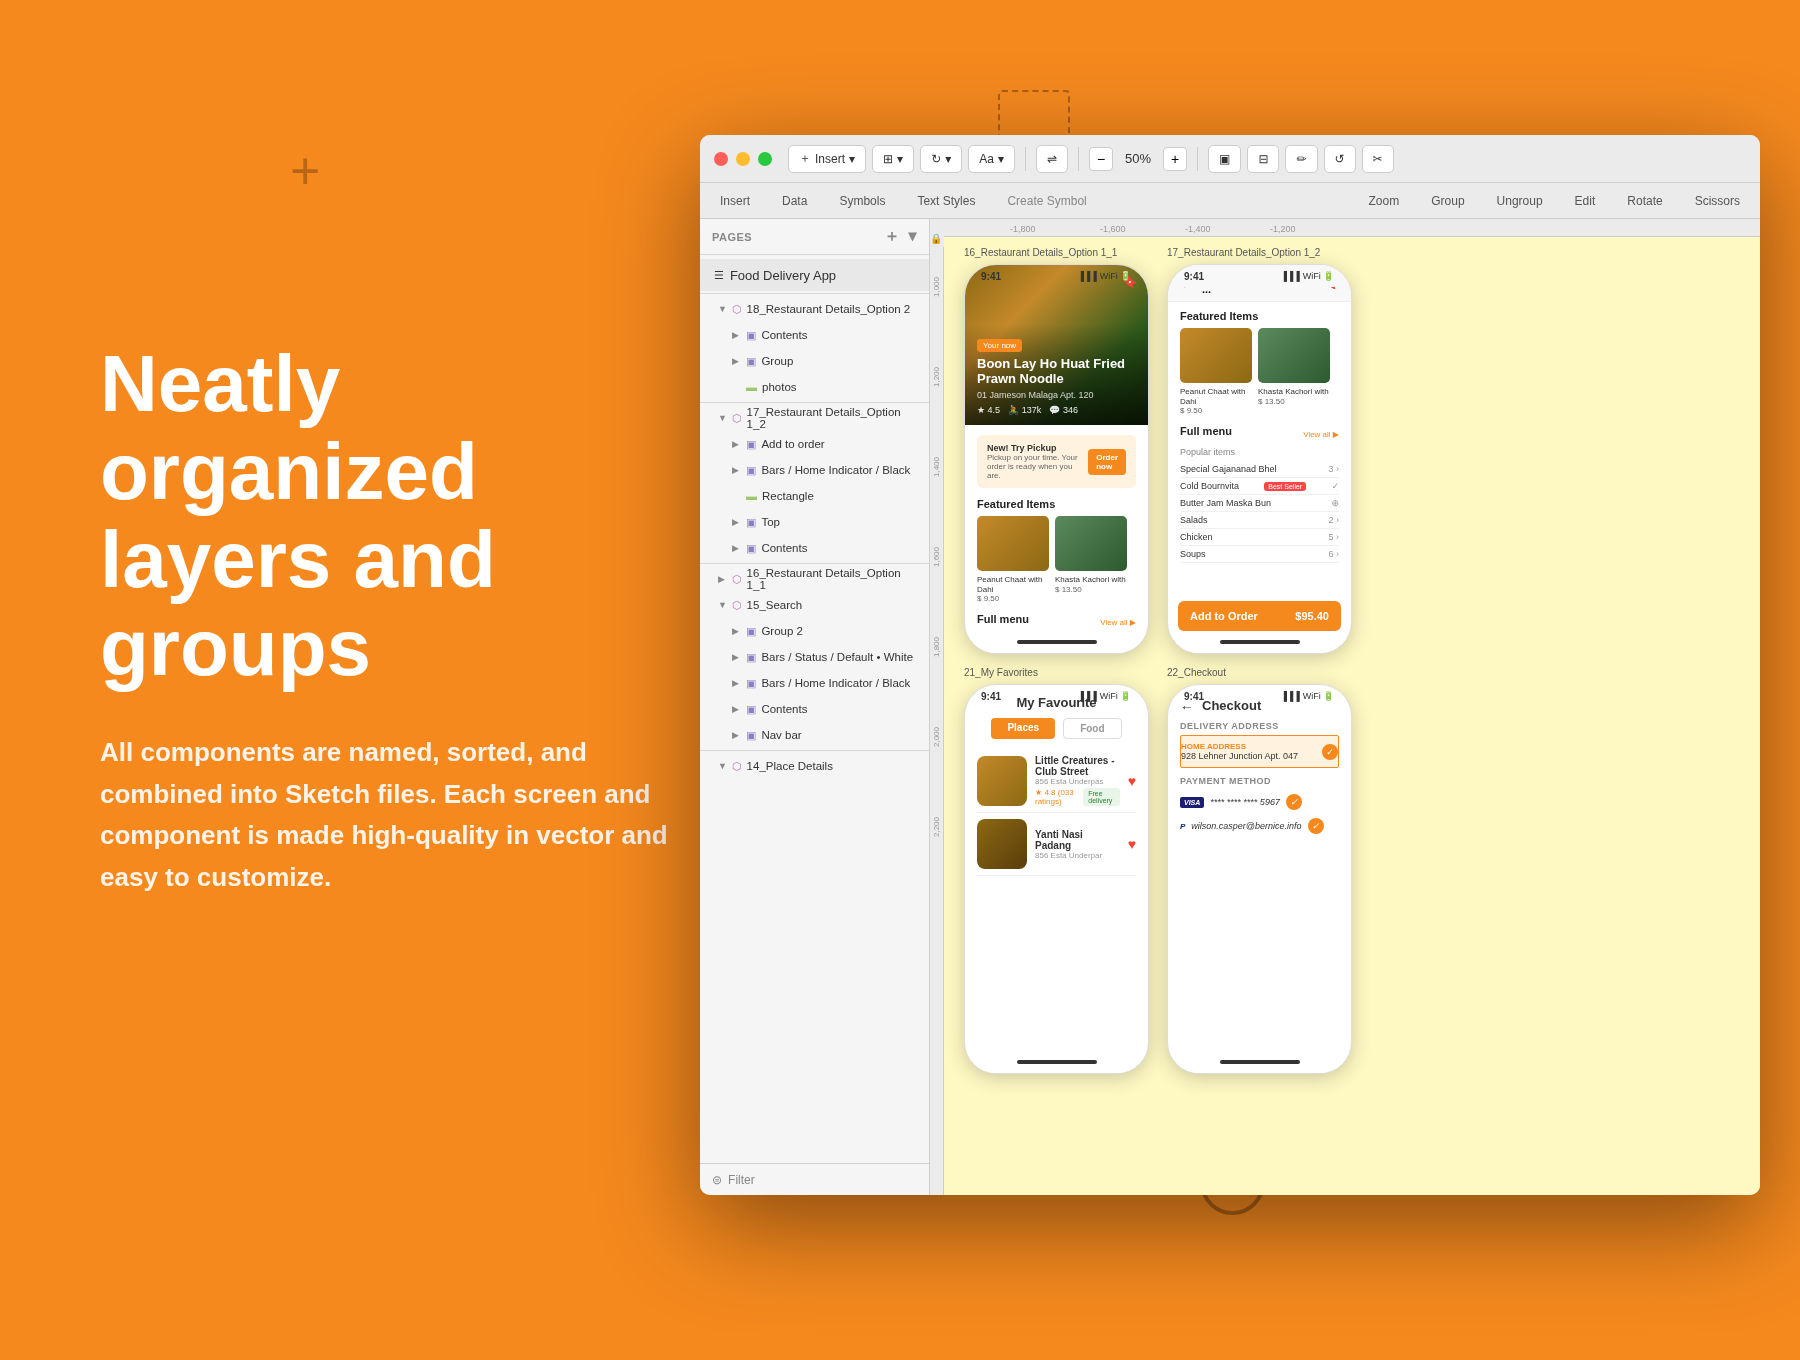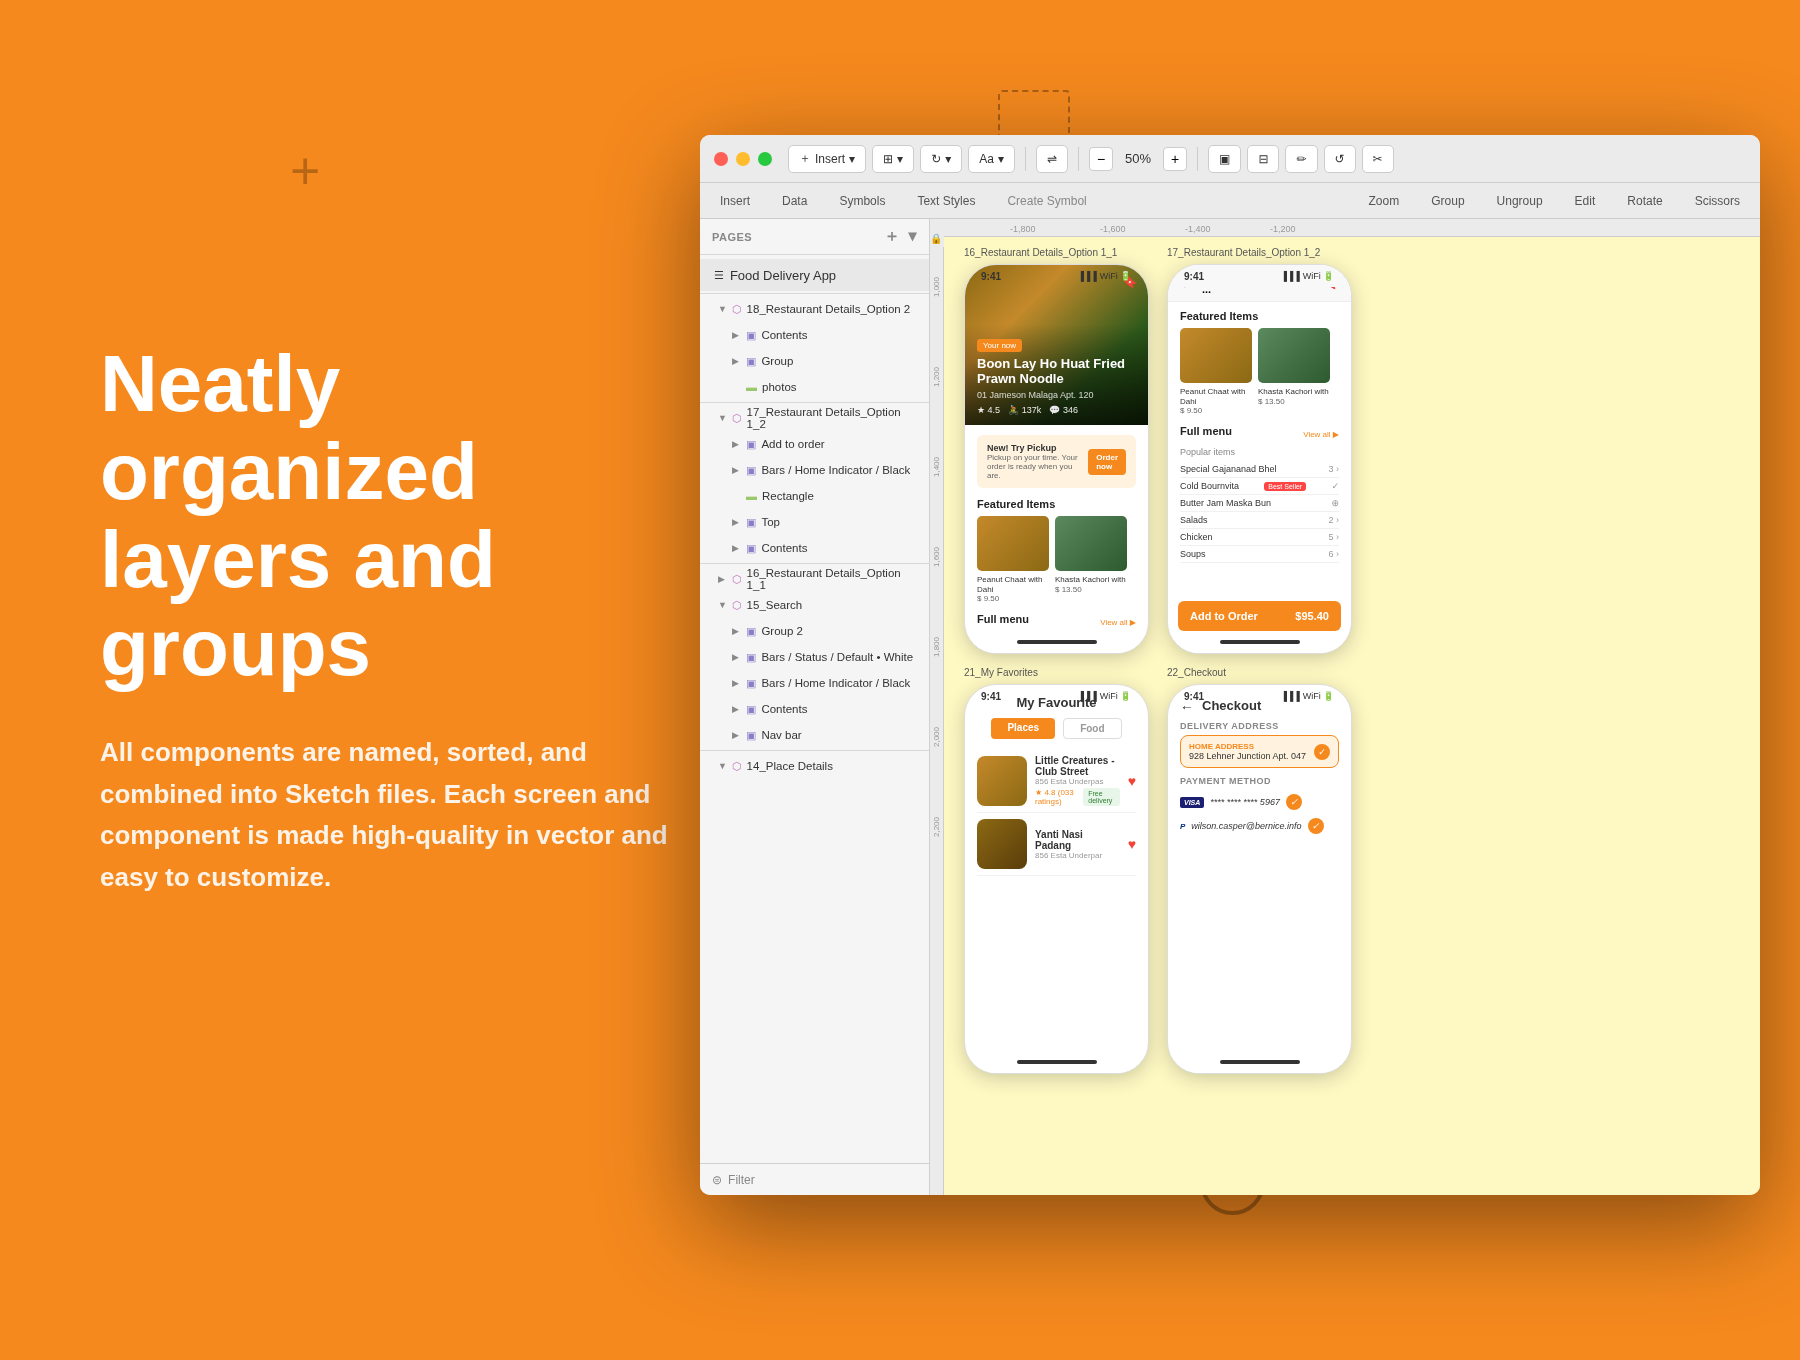--- a/index.html
+++ b/index.html
@@ -364,21 +364,21 @@
     .menu-row { display: flex; justify-content: space-between; align-items: center; padding: 3px 0; border-bottom: 1px solid #F0F0F0; }
     .menu-row-name { font-size: 9px; color: #333; }
     .menu-row-count { font-size: 9px; color: #999; }
 
     
     .checkout-content { padding: 12px; }
     .back-row { display: flex; align-items: center; margin-bottom: 8px; }
     .back-arrow { font-size: 14px; color: #333; margin-right: 8px; }
     .checkout-title { font-size: 13px; font-weight: 600; color: #333; }
     .section-label { font-size: 9px; font-weight: 700; color: #888; letter-spacing: 0.5px; margin: 8px 0 4px; text-transform: uppercase; }
-    .address-box { background: #FFF3E0; border: 1px solid #F5891E; border-radius: 8px; padding: 6px 8px; display: flex; align-items: center; justify-content: space-between; margin-bottom: 4px; }
+    .address-box { background: #FFF3E0; border: 1px solid #F5891E; border-radius: 2px; padding: 6px 0; display: flex; align-items: center; justify-content: space-between; margin-bottom: 4px; }
     .address-label { font-size: 8px; font-weight: 700; color: #F5891E; }
     .address-val { font-size: 9px; color: #333; }
     .check-circle { width: 16px; height: 16px; background: #F5891E; border-radius: 50%; display: flex; align-items: center; justify-content: center; color: #FFF; font-size: 9px; }
 
     .payment-row { display: flex; align-items: center; gap: 6px; padding: 4px 0; font-style: italic; }
     .visa-badge { background: #1A1F71; color: #FFF; font-size: 7px; padding: 2px 4px; border-radius: 2px; font-weight: 700; }
     .paypal-badge { font-size: 8px; color: #003087; font-weight: 700; }
     .payment-text { font-size: 9px; color: #333; }
 
     

